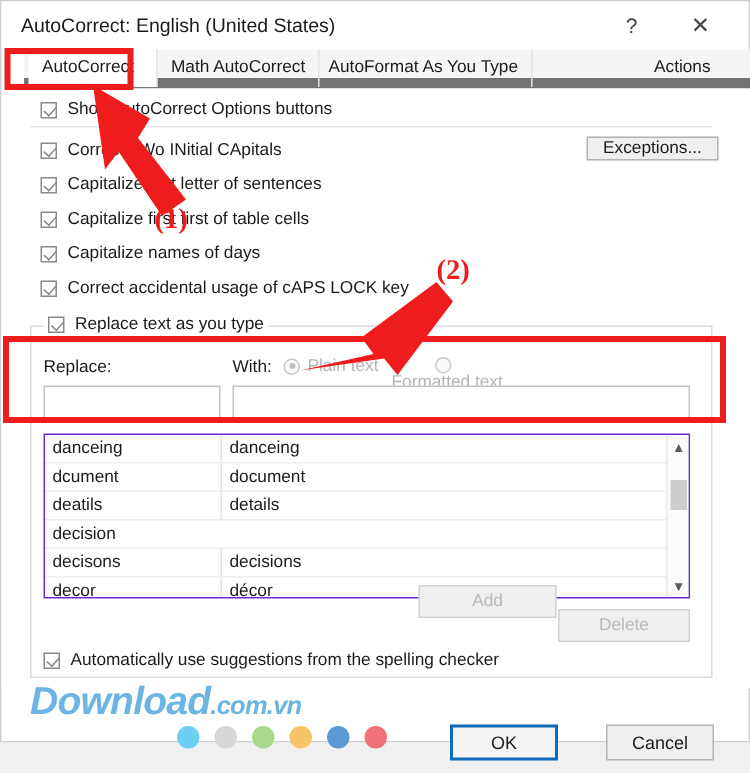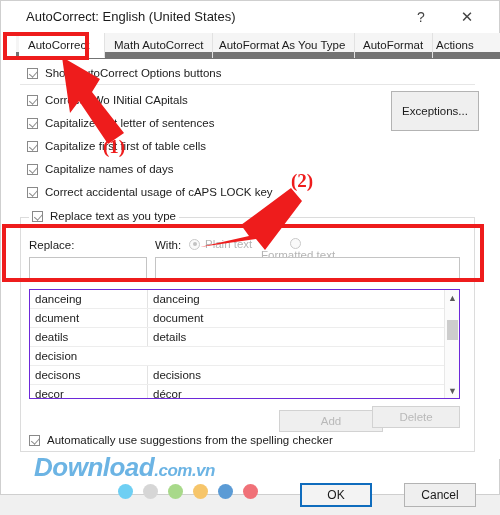--- a/index.html
+++ b/index.html
@@ -30,21 +30,21 @@
   }
 
   
   .titlebar {
     position: relative;
     height: 32px;
     background: #ffffff;
   }
   .title-text {
     position: absolute;
-    left: 25px;
+    left: 13px;
     top: 8px;
     font-size: 13px;
     color: #1b1b1b;
     white-space: nowrap;
   }
   .title-btn {
     position: absolute;
     top: 3px;
     width: 28px;
     height: 26px;
@@ -149,21 +149,21 @@
     justify-content: center;
     cursor: default;
     user-select: none;
   }
   .btn.disabled { color: #b9b9b9; border-color: #d2d2d2; background: #efefef; }
   #exceptions-btn {
     position: absolute;
     right: 22px;
     top: 32px;
     width: 88px;
-    height: 40px;
+    height: 16px;
   }
 
   
   .groupbox {
     position: absolute;
     left: 19px;
     top: 158px;
     width: 455px;
     height: 235px;
     border: 1px solid #dcdcdc;
@@ -295,22 +295,22 @@
     left: 2px;
     top: 30px;
     width: 11px;
     height: 20px;
     background: #cdcdcd;
   }
 
   #add-btn {
     position: absolute;
     left: 258px;
-    top: 192px;
-    width: 104px;
+    top: 172px;
+    width: 92px;
     height: 22px;
   }
   #delete-btn {
     position: absolute;
     left: 351px;
     top: 188px;
     width: 88px;
     height: 22px;
   }
   #auto-suggest-row { left: 8px; top: 216px; }
@@ -364,21 +364,20 @@
   .watermark {
     position: absolute;
     left: 20px;
     top: 452px;
     font-style: italic;
     font-weight: bold;
     color: #6cb4e4;
     letter-spacing: -0.5px;
     user-select: none;
     white-space: nowrap;
-    margin-left: 14px;
   }
   .wm-main { font-size: 26px; }
   .wm-sub { font-size: 17px; }
 
   
   .ann-rect {
     position: absolute;
     border: 4px solid #ee1c1c;
     box-sizing: border-box;
     pointer-events: none;
@@ -405,21 +404,20 @@
   <div class="titlebar">
     <div class="title-text">AutoCorrect: English (United States)</div>
     <div class="title-btn help">?</div>
     <div class="title-btn close">✕</div>
   </div>
 
   <div class="tabstrip">
     <div class="tab active" style="left:3px;width:86px;">AutoCorrect</div>
     <div class="tab" style="left:89px;">Math AutoCorrect</div>
     <div class="tab" style="left:194px;">AutoFormat As You Type</div>
-    <div class="tab" style="left:338px;">AutoFormat</div>
     <div class="tab" style="left:411px;border-right:none;">Actions</div>
   </div>
 
   <div class="page">
 
     <div class="sep-line"></div>
 
     <div class="chk-row" style="left:26px; top:8px;">
       <span class="cbox checked"></span>
       <span class="chk-label">Show AutoCorrect Options buttons</span>

